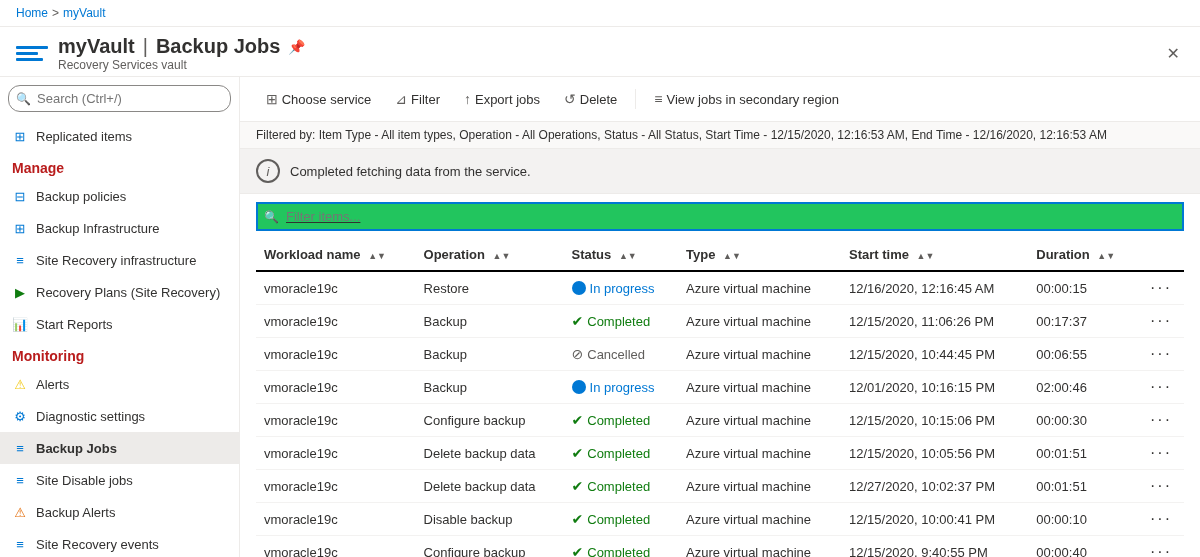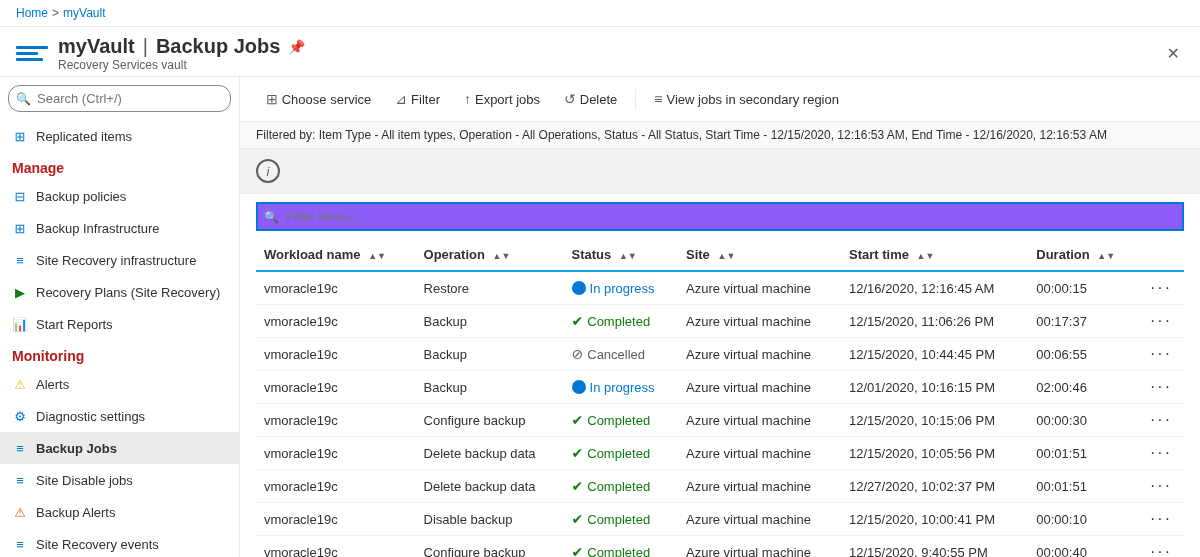--- a/index.html
+++ b/index.html
@@ -54,26 +54,26 @@
     
     .info-banner { display: flex; align-items: center; gap: 10px; padding: 10px 16px; background: #f3f2f1; border-bottom: 1px solid #edebe9; }
     .info-circle { width: 24px; height: 24px; border: 2px solid #605e5c; border-radius: 50%; display: flex; align-items: center; justify-content: center; font-style: italic; font-size: 13px; color: #605e5c; flex-shrink: 0; }
     .info-text { font-size: 13px; color: #323130; }
 
     
     .table-area { flex: 1; overflow-y: auto; padding: 0 16px; }
 
     
     .filter-input-wrap { position: relative; margin: 8px 0; }
-    .filter-input-wrap input { width: 100%; padding: 5px 8px 5px 28px; border: 2px solid #0078d4; font-size: 13px; color: #323130; background: #8b5cf6; }
+    .filter-input-wrap input { width: 100%; padding: 5px 8px 5px 28px; border: 2px solid #0078d4; font-size: 13px; color: #323130; background: #22c55e; text-decoration: underline; }
     .filter-input-wrap .filter-search-icon { position: absolute; left: 8px; top: 50%; transform: translateY(-50%); color: #605e5c; font-size: 12px; }
 
     
     table { width: 100%; border-collapse: collapse; }
-    thead th { padding: 8px 8px; text-align: left; font-weight: 600; font-size: 13px; color: #323130; border-bottom: 2px solid #0ea5e9; white-space: nowrap; cursor: pointer; }
+    thead th { padding: 8px 8px; text-align: left; font-weight: 600; font-size: 13px; color: #323130; border-bottom: 2px solid #000000; white-space: nowrap; cursor: pointer; }
     thead th .sort-icons { display: inline-flex; flex-direction: column; gap: 1px; margin-left: 4px; vertical-align: middle; font-size: 9px; color: #605e5c; }
     tbody tr { border-bottom: 1px solid #f3f2f1; }
     tbody td { padding: 7px 8px; font-size: 13px; color: #323130; white-space: nowrap; }
     .status-inprogress { color: #0078d4; display: flex; align-items: center; gap: 4px; }
     .status-completed { color: #107c10; display: flex; align-items: center; gap: 4px; }
     .status-cancelled { color: #605e5c; display: flex; align-items: center; gap: 4px; }
     .more-btn { border: none; background: none; cursor: pointer; font-size: 16px; color: #323130; padding: 0 4px; letter-spacing: 2px; }
 
     
     ::-webkit-scrollbar { width: 6px; height: 6px; }
@@ -200,20 +200,21 @@
         <span>View jobs in secondary region</span>
       </button>
     </div>
 
     <div class="filter-bar">
       <span>Filtered by: Item Type - All item types, Operation - All Operations, Status - All Status, Start Time - 12/15/2020, 12:16:53 AM, End Time - 12/16/2020, 12:16:53 AM</span>
     </div>
 
     <div class="info-banner">
       <div class="info-circle">i</div>
+      <span class="info-text">Completed fetching data from the service.</span>
     </div>
 
     <div class="table-area">
       <div class="filter-input-wrap">
         <span class="filter-search-icon">🔍</span>
         <input type="text" placeholder="Filter items..." style="">
       </div>
 
       <table>
         <thead>
@@ -224,21 +225,21 @@
             </th>
             <th>
               <span>Operation</span>
               <span class="sort-icons">▲▼</span>
             </th>
             <th>
               <span>Status</span>
               <span class="sort-icons">▲▼</span>
             </th>
             <th>
-              <span>Site</span>
+              <span>Type</span>
               <span class="sort-icons">▲▼</span>
             </th>
             <th>
               <span>Start time</span>
               <span class="sort-icons">▲▼</span>
             </th>
             <th>
               <span>Duration</span>
               <span class="sort-icons">▲▼</span>
             </th>

